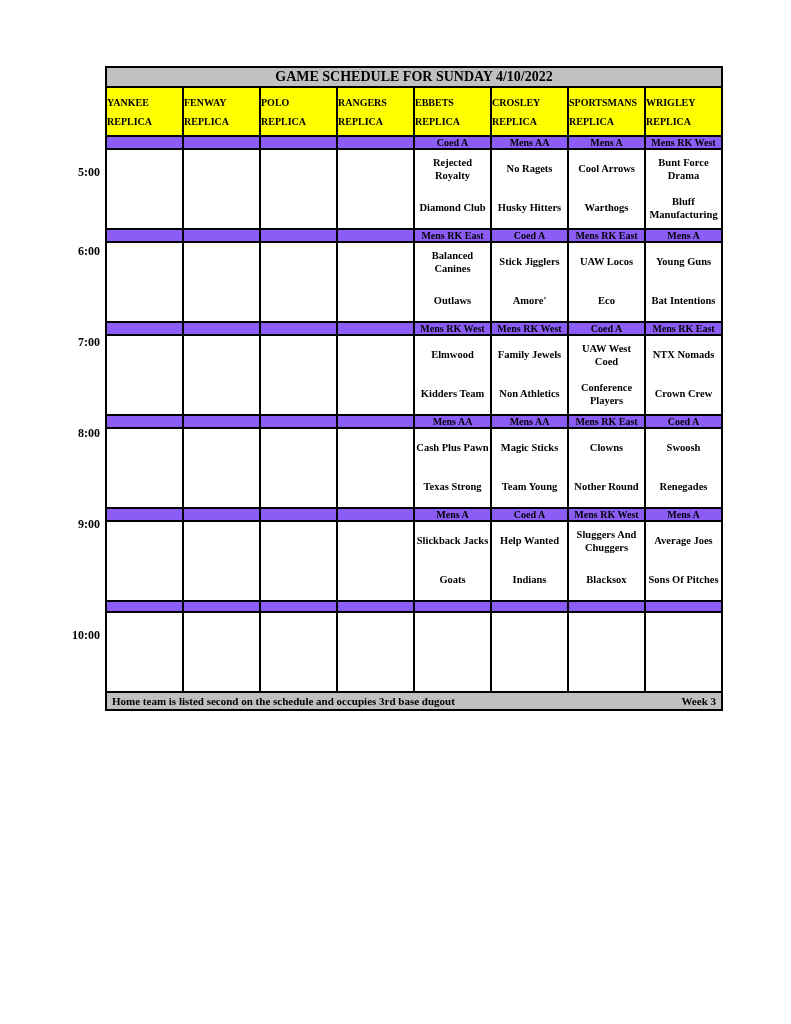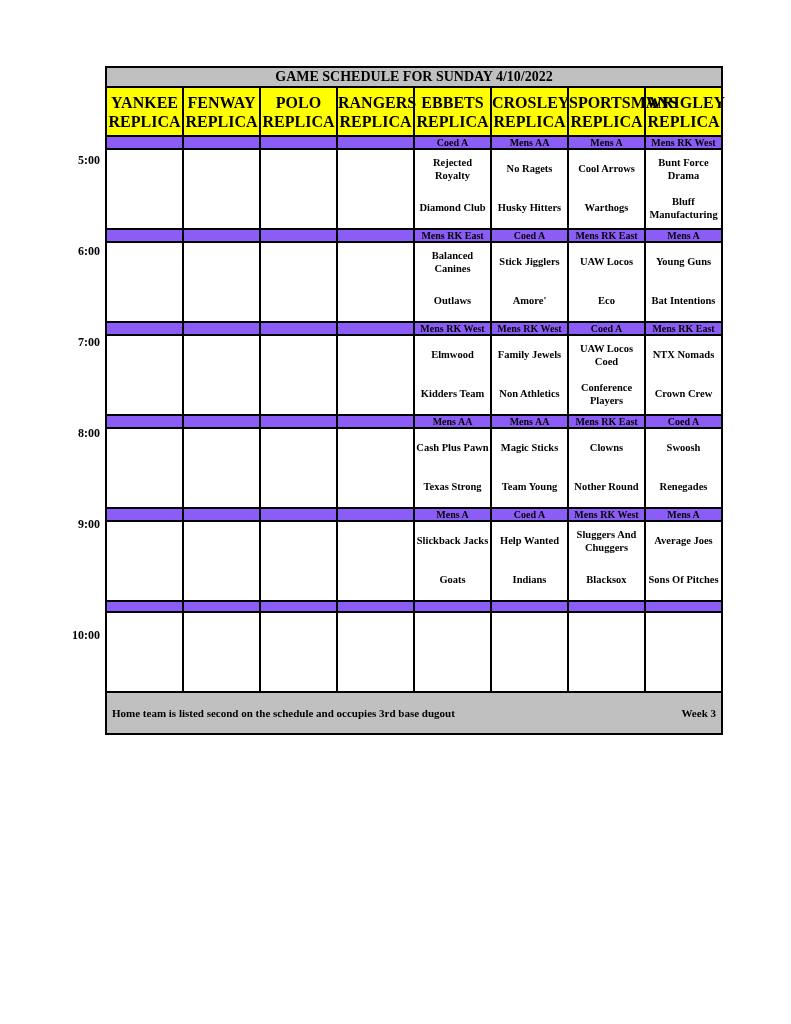--- a/index.html
+++ b/index.html
@@ -13,52 +13,52 @@
     border-collapse:collapse;table-layout:fixed;
   }
   table.schedule td, table.schedule th{
     border:2px solid #000;padding:0;font-weight:bold;color:#000;
   }
   .title-cell{
     height:18px;background:#C0C0C0;text-align:center;
     font-size:14px;line-height:18px;
   }
   .field-cell{
-    height:47px;background:#FFFF00;text-align:center;vertical-align:middle;
-    font-size:16px;
+    height:47px;background:#FFFF00;text-align:left;vertical-align:middle;
+    font-size:10px;
   }
   .field-cell .fname,.field-cell .fsub{line-height:19px;}
   .division-row td{
     height:9px;background:#8b5cf6;text-align:center;
     font-size:10px;line-height:11px;white-space:nowrap;overflow:visible;
     vertical-align:middle;
   }
   .game-row td{height:78px;background:#ffffff;vertical-align:top;}
   .game{display:flex;flex-direction:column;height:78px;}
   .team{
     flex:1;display:flex;align-items:center;justify-content:center;
     text-align:center;font-size:10.5px;line-height:1.15;padding:0 1px;
     overflow-wrap:break-word;word-break:break-word;
   }
   .footer-cell{height:12px;background:#C0C0C0;font-size:11px;vertical-align:middle;}
   .footer-flex{
     display:flex;justify-content:space-between;align-items:center;
-    padding:14px 5px;line-height:12px;
+    padding:2px 5px;line-height:12px;
   }
   .time-label{
     position:absolute;left:30px;width:70px;text-align:right;
     font-size:12px;font-weight:bold;line-height:14px;
   }
 </style>
 </head>
 <body>
 
 <div class="page">
 
-  <div class="time-label" style="top:153px">5:00</div>
+  <div class="time-label" style="top:165px">5:00</div>
   <div class="time-label" style="top:244px">6:00</div>
   <div class="time-label" style="top:335px">7:00</div>
   <div class="time-label" style="top:426px">8:00</div>
   <div class="time-label" style="top:517px">9:00</div>
   <div class="time-label" style="top:628px">10:00</div>
 
   <table class="schedule">
     <colgroup>
       <col style="width:12.5%">
         <col style="width:12.5%">
@@ -217,21 +217,21 @@
       </div>
           </td>
       <td>
             <div class="game">
         <div class="team">Family Jewels</div>
         <div class="team">Non Athletics</div>
       </div>
           </td>
       <td>
             <div class="game">
-        <div class="team">UAW Locos Coed</div>
+        <div class="team">UAW West Coed</div>
         <div class="team">Conference Players</div>
       </div>
           </td>
       <td>
             <div class="game">
         <div class="team">NTX Nomads</div>
         <div class="team">Crown Crew</div>
       </div>
           </td>
     </tr>

